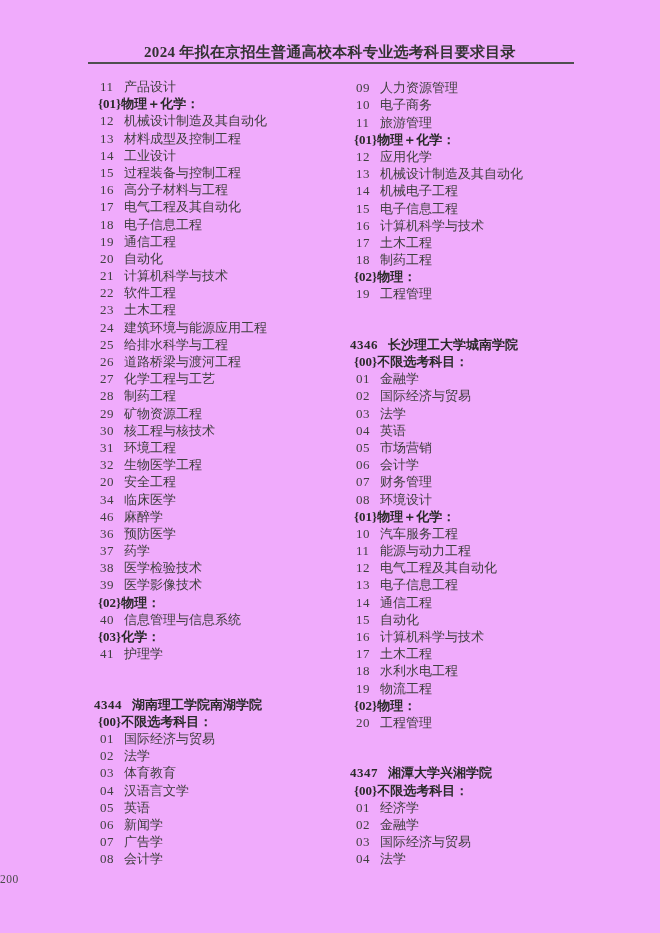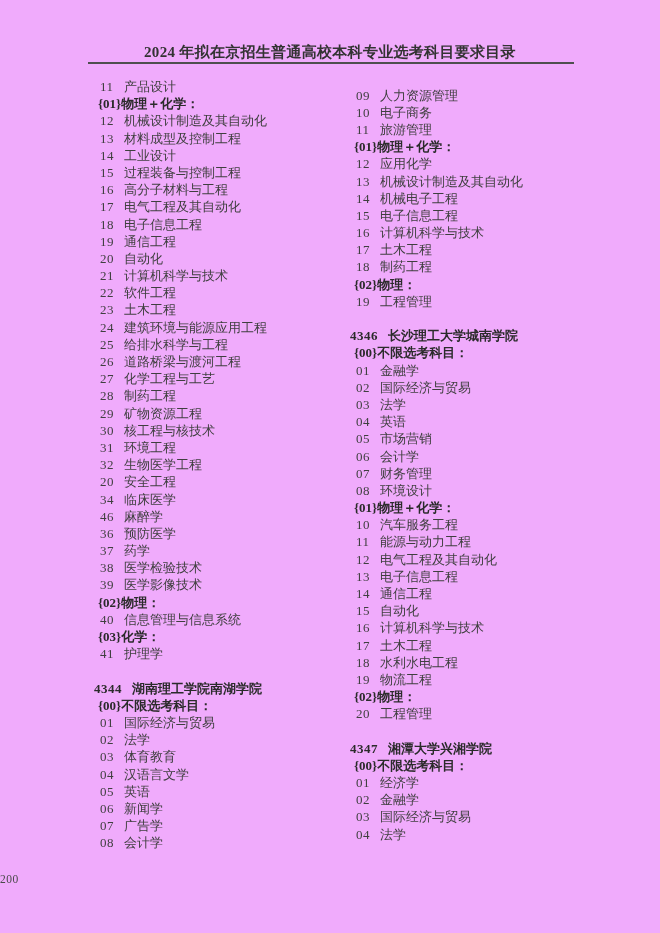--- a/index.html
+++ b/index.html
@@ -31,36 +31,36 @@
     width: 486px;
     height: 2px;
     background: #4f4f4f;
   }
   .content {
     position: absolute;
     top: 78px;
     left: 88px;
     width: 486px;
     display: flex;
-    align-items: center;
+    align-items: flex-end;
   }
   .column { width: 242px; box-sizing: border-box; }
   .column.right { width: 243px; padding-left: 13px; }
   .divider { width: 1px; background: #3e3e3e; }
   .row {
     height: 17.2px;
     line-height: 17.2px;
     font-size: 13px;
     white-space: nowrap;
     overflow: hidden;
   }
   .row.item { padding-left: 12px; }
   .row.item .num { display: inline-block; min-width: 16px; margin-right: 8px; letter-spacing: 0.5px; }
   .row.section { padding-left: 10px; font-weight: bold; color: #2b2b2b; }
-  .row.school { padding-left: 6px; font-weight: bold; color: #2b2b2b; }
+  .row.school { padding-left: 6px; font-weight: bold; color: #2b2b2b; margin-top: 16px; }
   .row.school .code { margin-right: 10px; letter-spacing: 0.5px; }
   .footer {
     position: absolute;
     top: 861px;
     left: 0;
     width: 100%;
     text-align: left;
     font-size: 11.5px;
     color: #4a4a4a;
     letter-spacing: 0.5px;

